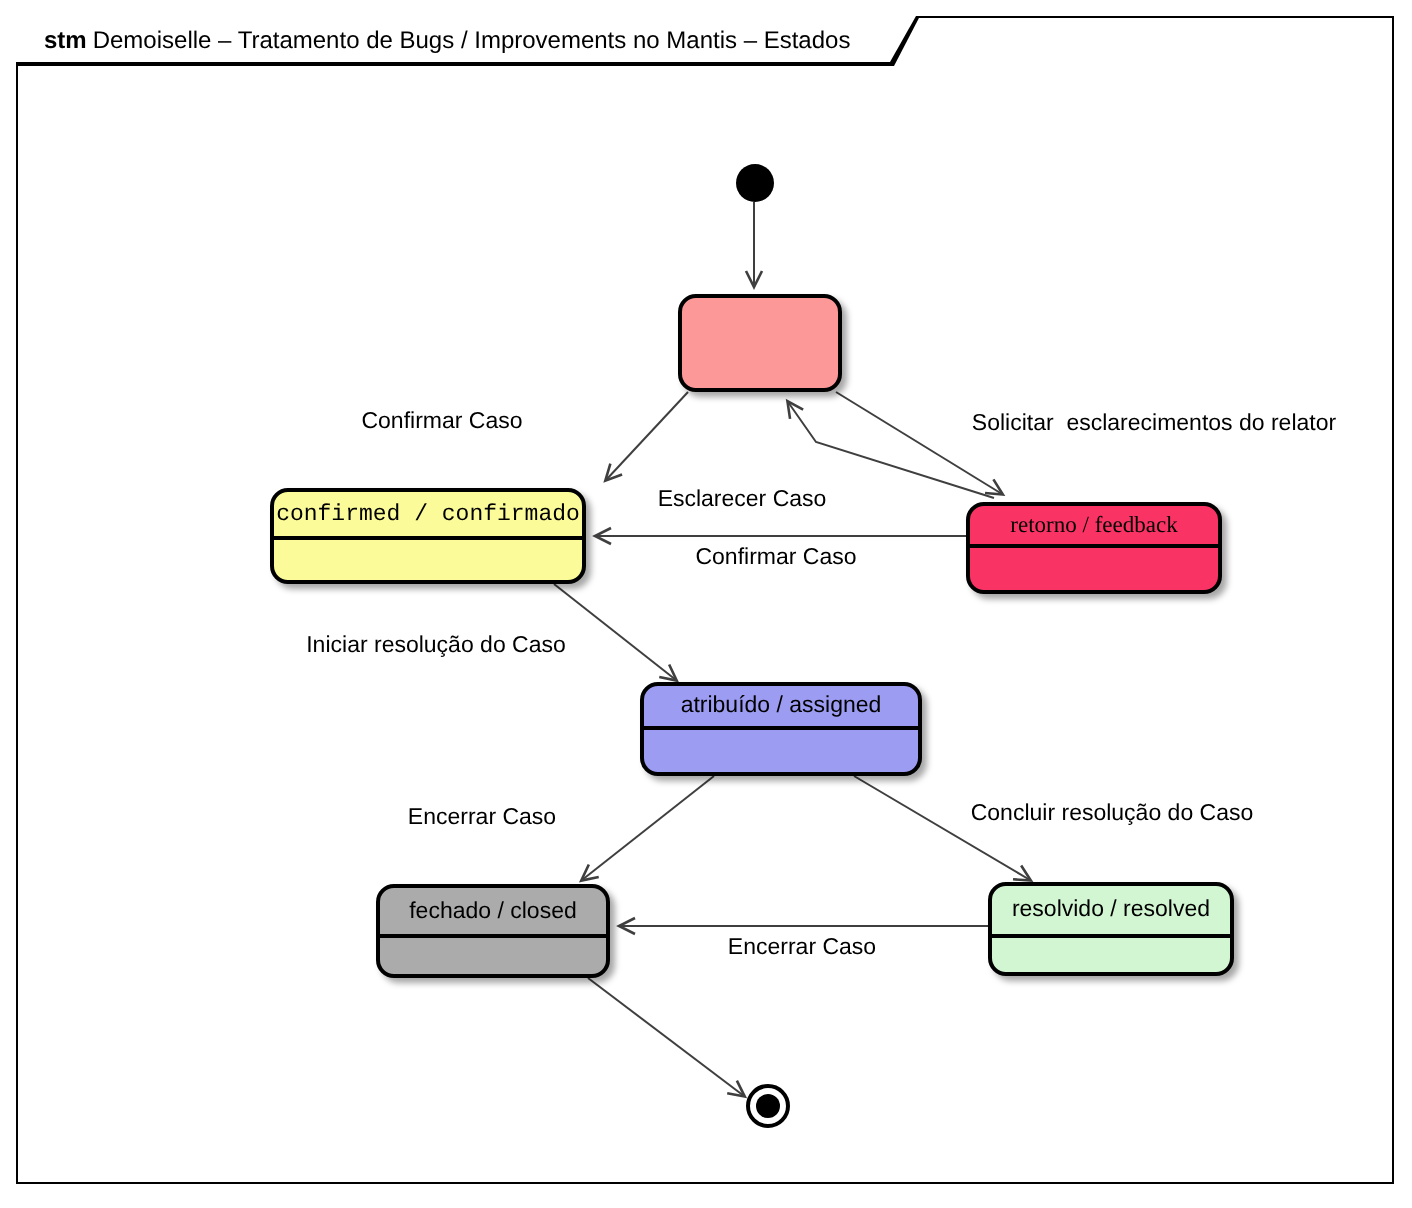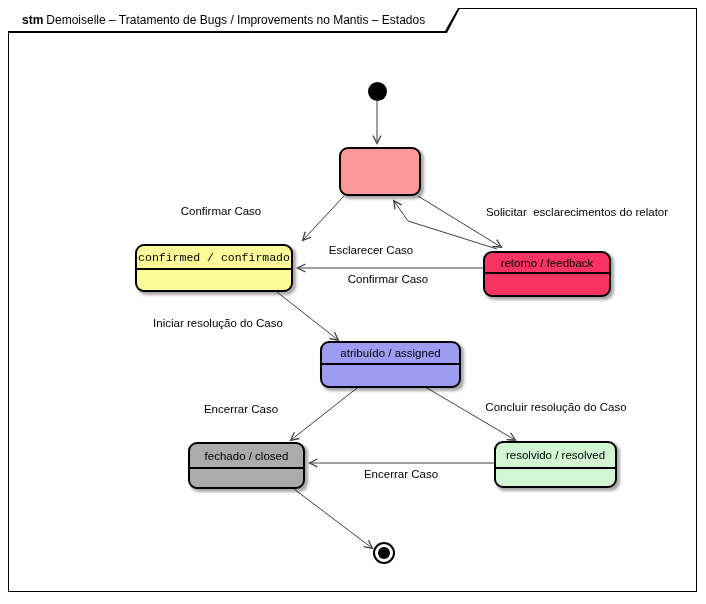--- a/index.html
+++ b/index.html
@@ -46,21 +46,21 @@
   .state .name {
     box-sizing:border-box; border-bottom:2px solid #000;
     display:flex; align-items:center; justify-content:center;
     font-size:11.5px; white-space:pre;
   }
   .state .compartment { flex:1; border-radius:0 0 7px 7px; }
   .st-novo       { left:339px; top:147px; width:82px;  height:49px; }
   .st-novo .name { height:22px; }
   .st-confirmed       { left:135px; top:244px; width:158px; height:48px; }
   .st-confirmed .name { height:24px;font-family:Liberation Mono, monospace; }
-  .st-retorno       { left:483px; top:251px; width:128px; height:46px; }
+  .st-retorno       { left:483px; top:251px; width:128px; height:46px;font-family:Liberation Serif, serif; }
   .st-retorno .name { height:21px; }
   .st-atribuido       { left:320px; top:341px; width:141px; height:47px; }
   .st-atribuido .name { height:22px; }
   .st-fechado       { left:188px; top:442px; width:117px; height:47px; }
   .st-fechado .name { height:25px; }
   .st-resolvido       { left:494px; top:441px; width:123px; height:47px; }
   .st-resolvido .name { height:26px; }
   
   .initial-node {
     position:absolute; left:368px; top:82px; width:19px; height:19px;

